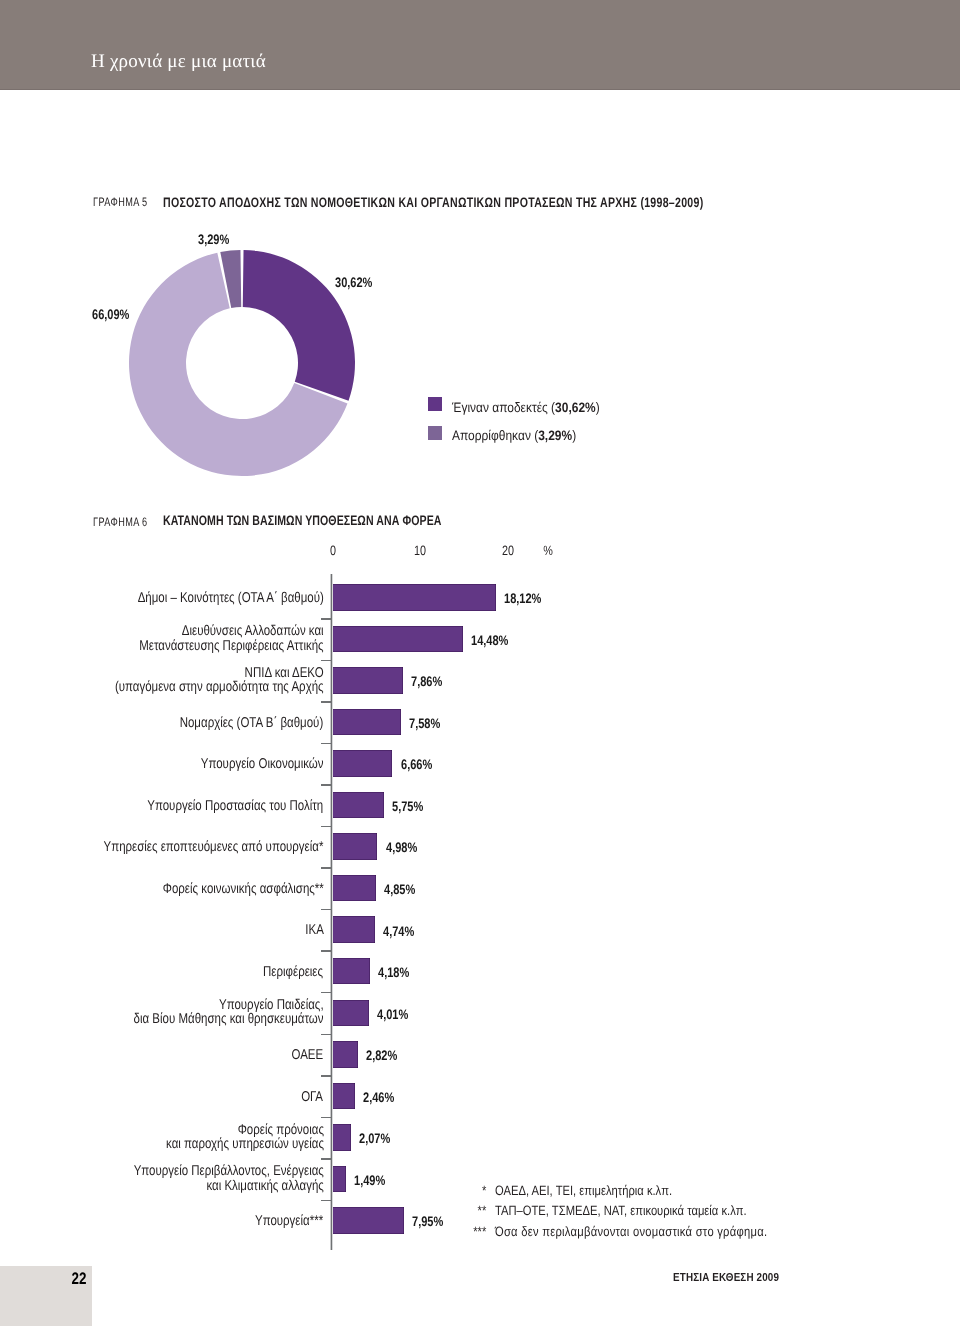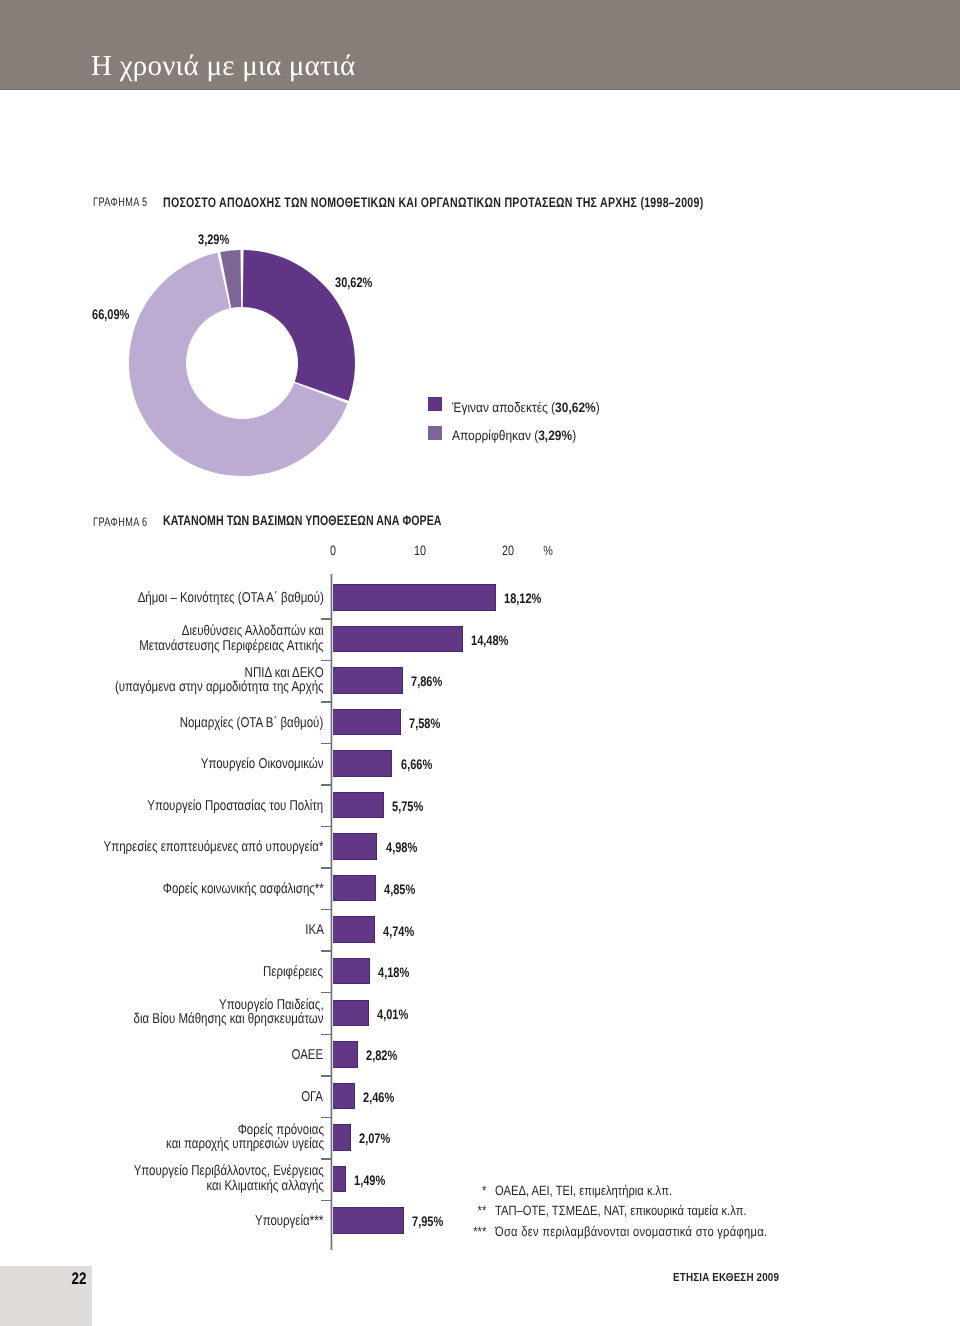--- a/index.html
+++ b/index.html
@@ -4,21 +4,21 @@
 <title>Annual report page</title>
 <style>
   html,body{margin:0;padding:0;}
   body{width:960px;height:1326px;background:#ffffff;position:relative;overflow:hidden;
        font-family:"Liberation Sans","DejaVu Sans",sans-serif;color:#231f20;
        -webkit-font-smoothing:antialiased;text-rendering:geometricPrecision;}
   .page{position:absolute;inset:0;}
   
   .header-band{position:absolute;left:0;top:0;width:960px;height:90px;background:#877d79;box-shadow:inset 0 -1px 0 #7a706d;}
   .header-title{position:absolute;left:91px;top:51.5px;font-family:"Liberation Serif","DejaVu Serif",serif;
-       font-size:29px;color:#ffffff;letter-spacing:.23px;line-height:1;transform:translateZ(0);}
+       font-size:19px;color:#ffffff;letter-spacing:.23px;line-height:1;transform:translateZ(0);}
   
   .chart-label{position:absolute;font-size:12.3px;color:#231f20;white-space:nowrap;line-height:1;
        transform:translateZ(0) scaleX(0.742);transform-origin:0 0;letter-spacing:.55px;}
   .chart-title{position:absolute;font-size:13.7px;font-weight:bold;color:#231f20;white-space:nowrap;line-height:1;
        transform:translateZ(0) scaleX(0.773);transform-origin:0 0;letter-spacing:.1px;}
   .pct-label{position:absolute;font-size:13.8px;font-weight:bold;color:#1a1a1a;white-space:nowrap;line-height:1;
        transform:translateZ(0) scaleX(0.8);transform-origin:0 0;}
   .legend-row{position:absolute;display:flex;align-items:flex-start;}
   .legend-text{margin-top:3.6px;}
   .legend-swatch{width:14px;height:14px;display:inline-block;flex:0 0 auto;}

